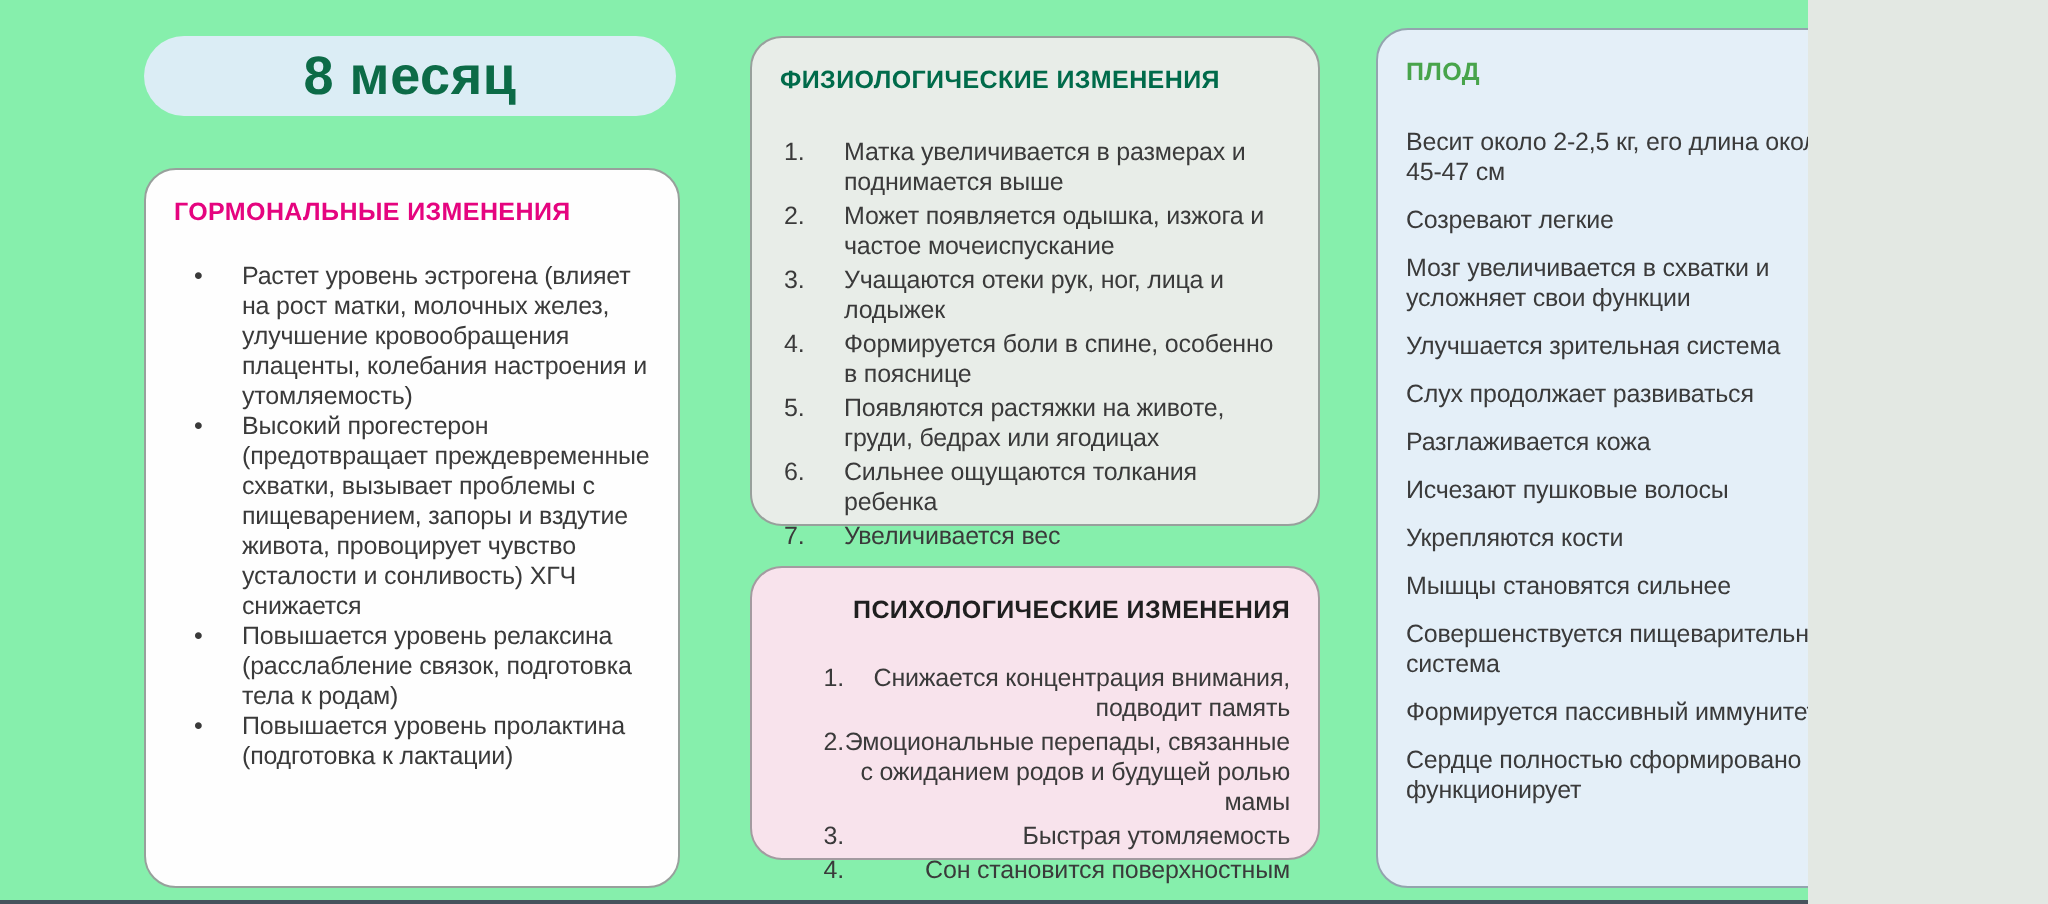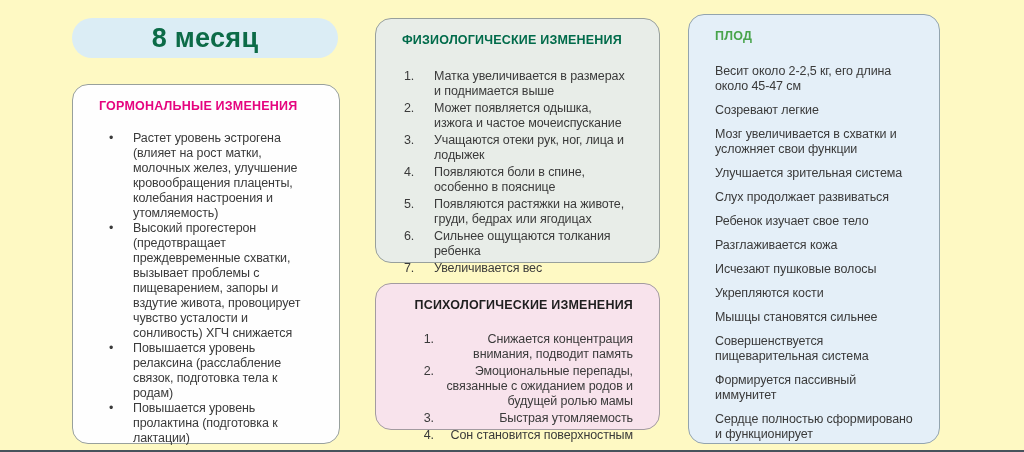--- a/index.html
+++ b/index.html
@@ -2,40 +2,40 @@
 <html><head>
 <meta charset="utf-8">
 <style>
   html,body{margin:0;padding:0;}
   body{
     font-family:"Liberation Sans", sans-serif;
     background:#e3e8e3;
   }
   .canvas{
     position:relative;
-    width:1024px;height:452px;
-    background:#fef9c3;
+    width:904px;height:452px;
+    background:#86efac;
     overflow:hidden;
   }
   .bottom-line{
     position:absolute;left:0;bottom:0;width:1024px;height:2px;
     background:#47535c;
   }
   .title-pill{
     position:absolute;left:72px;top:18px;width:266px;height:40px;
     background:#dbedf5;border-radius:20px;
     display:flex;align-items:center;justify-content:center;
   }
   .title-pill span{
     font-size:27px;font-weight:bold;color:#0c6b47;letter-spacing:.3px;
   }
   .panel{
     position:absolute;box-sizing:border-box;
     border:1px solid #98a09c;border-radius:16px;
-    padding:12px 26px;
+    padding:12px 14px;
   }
   .panel-hormonal{left:72px;top:68px;width:268px;height:360px;background:#fefefe;margin-top:16px;}
   .panel-physio{left:375px;top:18px;width:285px;height:245px;background:#e8ede8;}
   .panel-psych{left:375px;top:283px;width:285px;height:147px;background:#f8e3ec;border-color:#a39ba0;text-align:right;}
   .panel-fetus{left:688px;top:14px;width:252px;height:430px;background:#e4eff8;border-color:#93a4ae;}
   .hdr{
     margin:2px 0 0 0;font-size:12.5px;font-weight:bold;letter-spacing:.2px;
   }
   .hdr-magenta{color:#e5047f;}
   .hdr-green{color:#006b4a;}
@@ -108,21 +108,21 @@
           <span>Может появляется одышка, изжога и частое мочеиспускание</span>
         </div>
 
         <div class="nrow">
           <span class="marker">3.</span>
           <span>Учащаются отеки рук, ног, лица и лодыжек</span>
         </div>
 
         <div class="nrow">
           <span class="marker">4.</span>
-          <span>Появляются боли в спине, особенно в пояснице</span>
+          <span>Формируется боли в спине, особенно в пояснице</span>
         </div>
 
         <div class="nrow">
           <span class="marker">5.</span>
           <span>Появляются растяжки на животе, груди, бедрах или ягодицах</span>
         </div>
 
         <div class="nrow">
           <span class="marker">6.</span>
           <span>Сильнее ощущаются толкания ребенка</span>
@@ -168,21 +168,20 @@
         <p class="fitem">Весит около 2-2,5 кг, его длина около 45-47 см</p>
 
         <p class="fitem">Созревают легкие</p>
 
         <p class="fitem">Мозг увеличивается в схватки и усложняет свои функции</p>
 
         <p class="fitem">Улучшается зрительная система</p>
 
         <p class="fitem">Слух продолжает развиваться</p>
 
-        <p class="fitem">Ребенок изучает свое тело</p>
 
         <p class="fitem">Разглаживается кожа</p>
 
         <p class="fitem">Исчезают пушковые волосы</p>
 
         <p class="fitem">Укрепляются кости</p>
 
         <p class="fitem">Мышцы становятся сильнее</p>
 
         <p class="fitem">Совершенствуется пищеварительная система</p>

